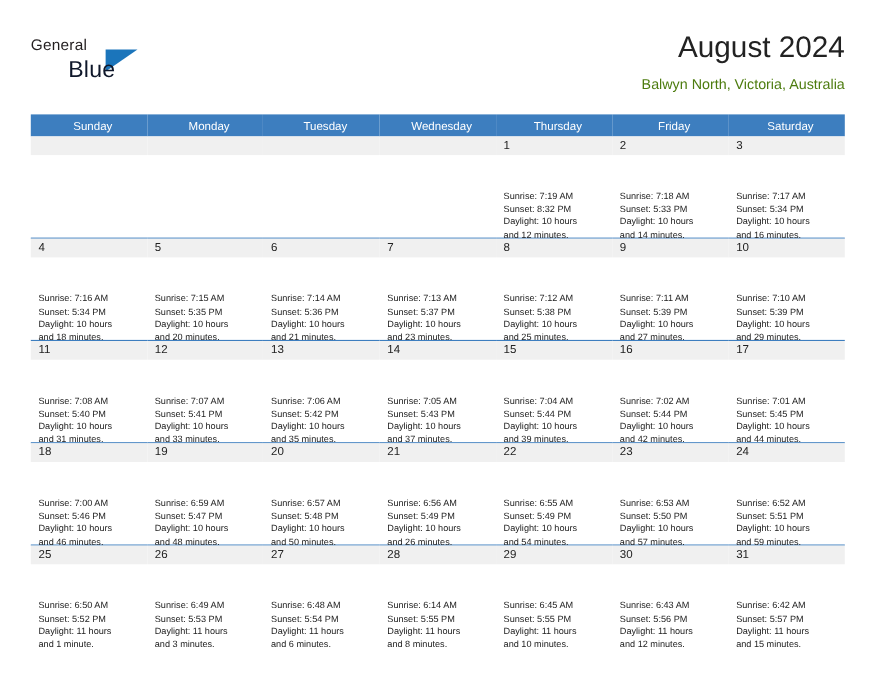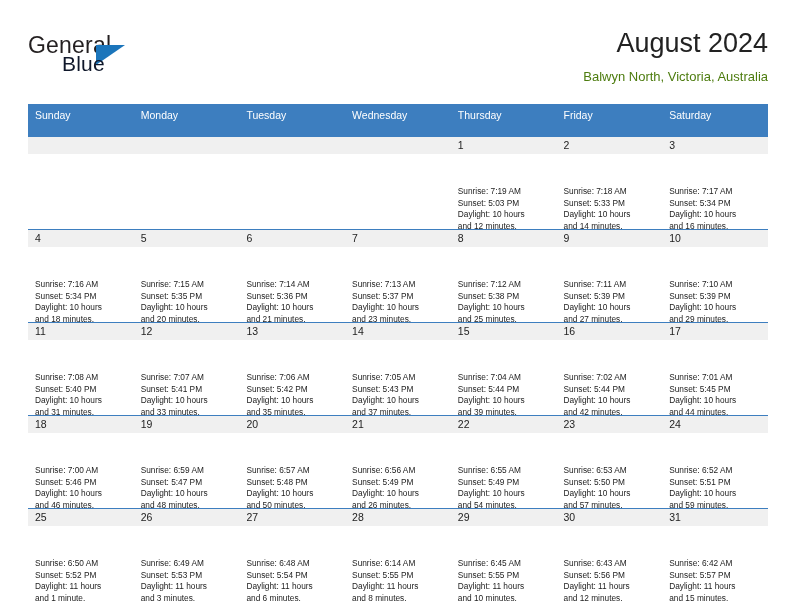--- a/index.html
+++ b/index.html
@@ -36,21 +36,21 @@
     position: absolute;
     left: 0;
     top: 6px;
     width: 200px;
     height: 56px;
   }
   .brand-general {
     position: absolute;
     left: 0;
     top: 0;
-    font-size: 23px;
+    font-size: 14px;
     letter-spacing: 0.2px;
     color: #231f20;
     font-family: "Liberation Sans", sans-serif;
   }
   .brand-blue {
     position: absolute;
     left: 34px;
     top: 20px;
     font-size: 21px;
     letter-spacing: 0.2px;
@@ -96,22 +96,22 @@
     border-collapse: collapse;
     table-layout: fixed;
   }
   .calendar col { width: 105.71px; }
 
   thead th {
     background: #3d7ebf;
     color: #ffffff;
     font-size: 10.5px;
     font-weight: normal;
-    text-align: left;
-    padding: 5px 0 16px 7px;
+    text-align: center;
+    padding: 5px 0 3px 7px;
     height: 12px;
     line-height: 12px;
     box-sizing: border-box;
   }
 
   tbody tr.week-row > td {
     vertical-align: top;
     padding: 0;
     border-top: 1.5px solid #3d7ebf;
     height: 92px;
@@ -211,21 +211,21 @@
           <td>
             <div class="cell">
               <div class="daynum-band empty"></div>
             </div>
           </td>
           <td>
             <div class="cell">
               <div class="daynum-band">1</div>
               <div class="details">
                 <div>Sunrise: 7:19 AM</div>
-                <div>Sunset: 5:03 PM</div>
+                <div>Sunset: 8:32 PM</div>
                 <div class="daylight">Daylight: 10 hours</div>
                 <div class="daylight">and 12 minutes.</div>
               </div>
             </div>
           </td>
           <td>
             <div class="cell">
               <div class="daynum-band">2</div>
               <div class="details">
                 <div>Sunrise: 7:18 AM</div>

